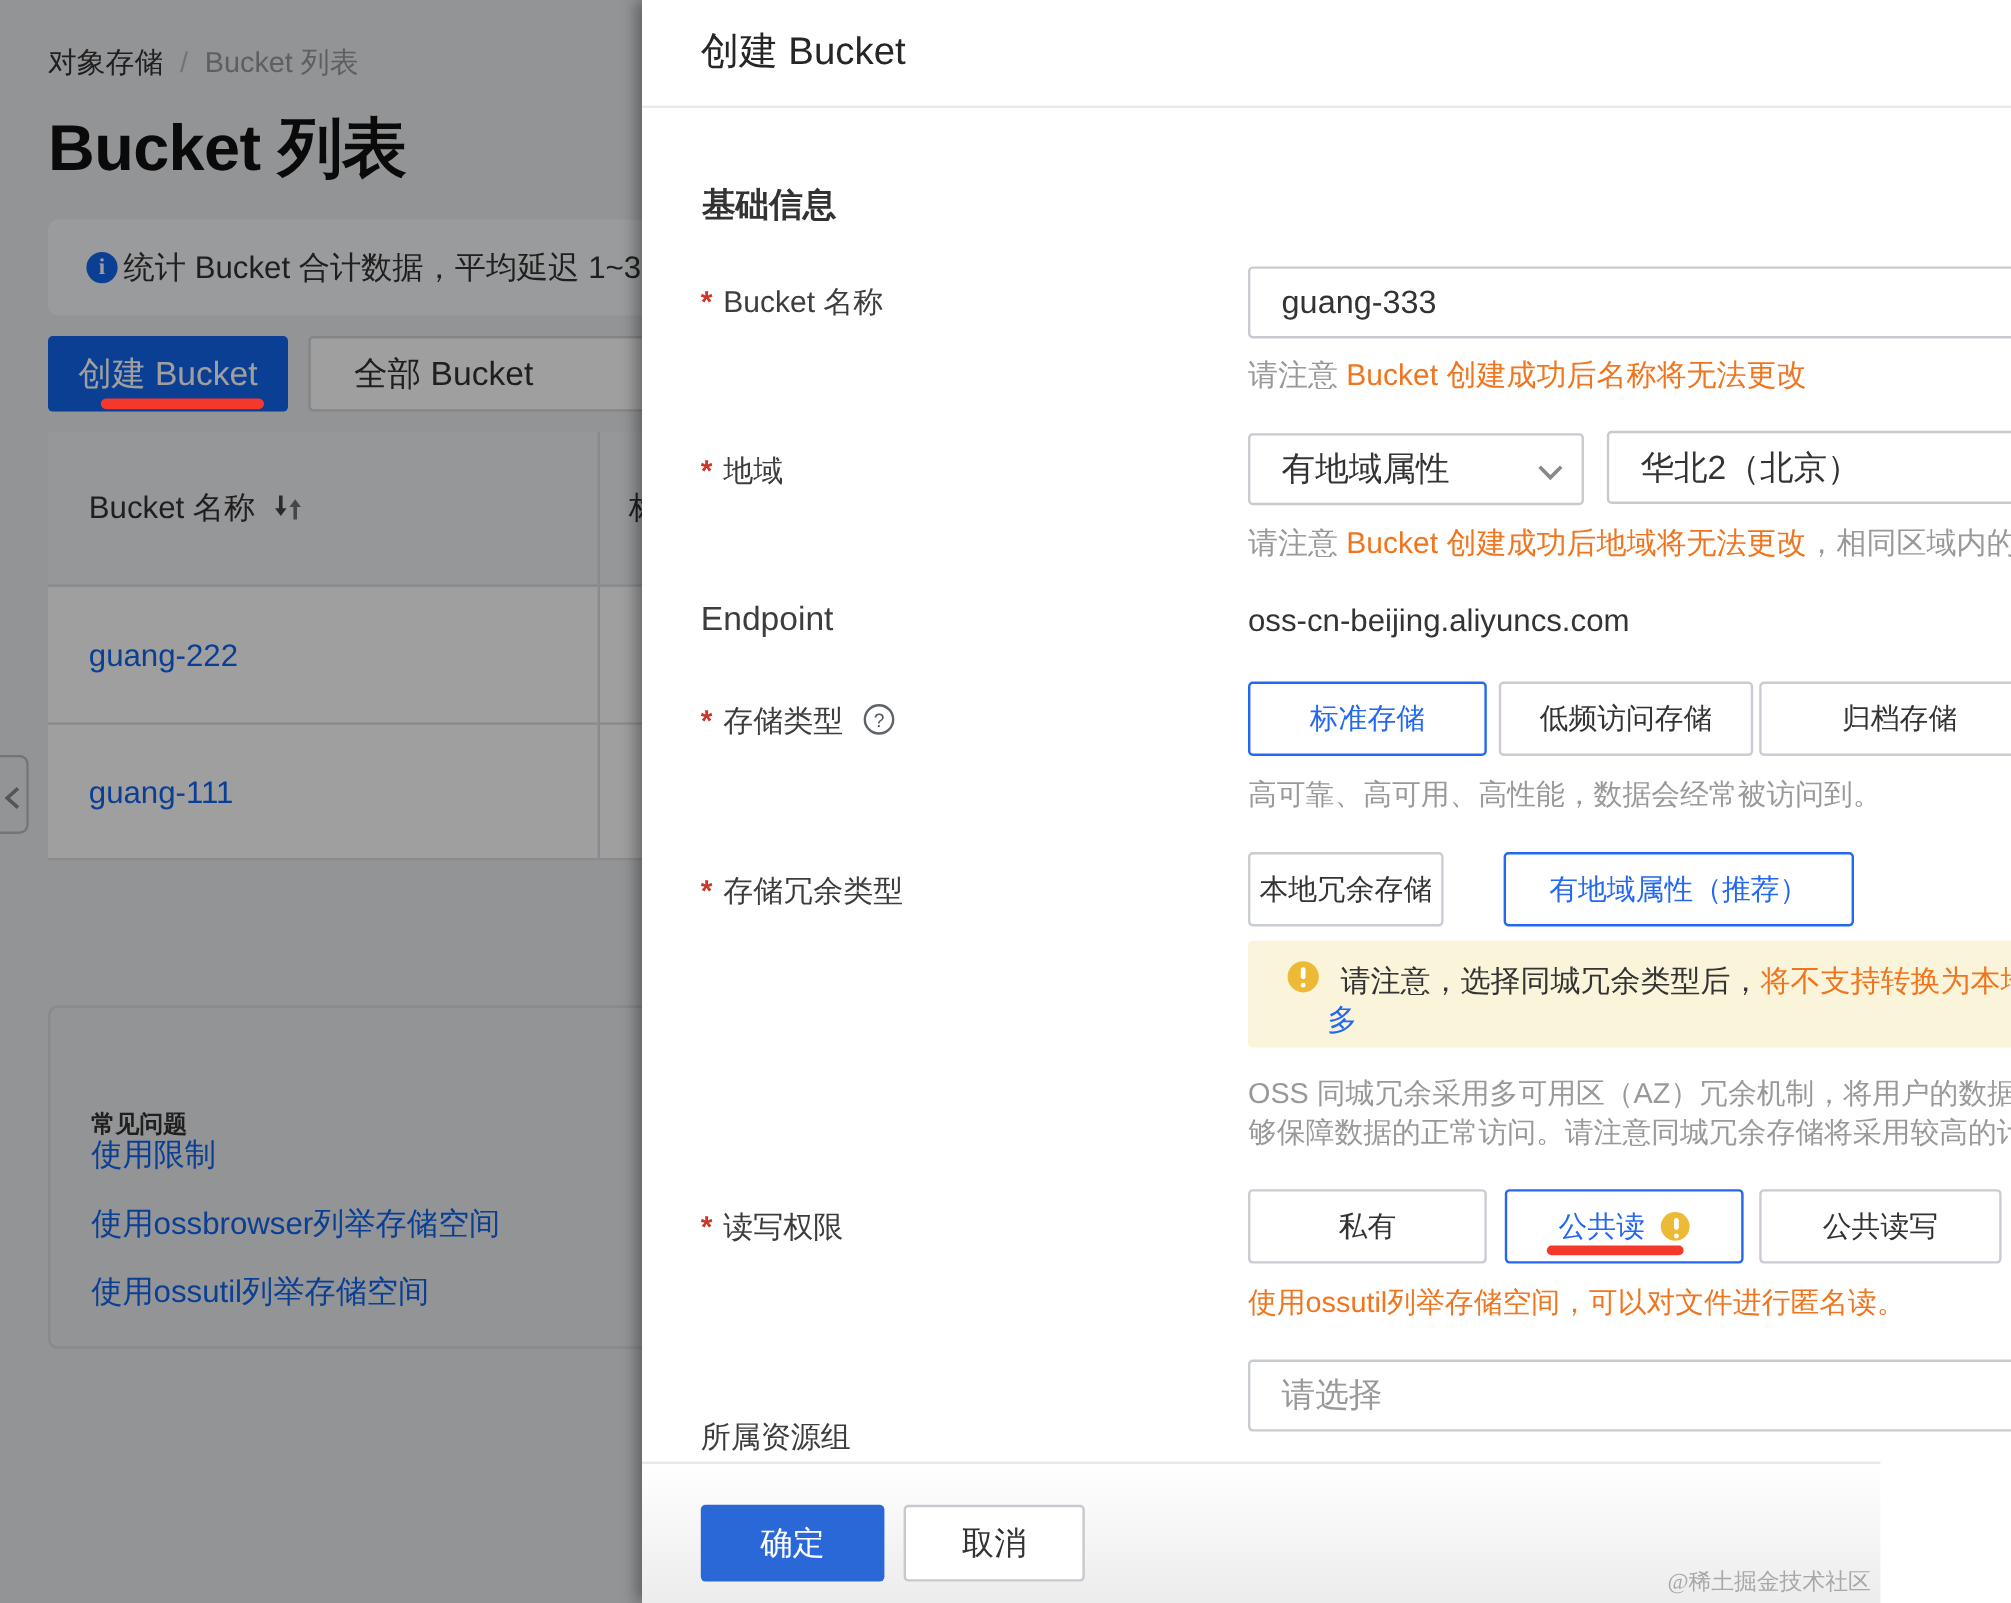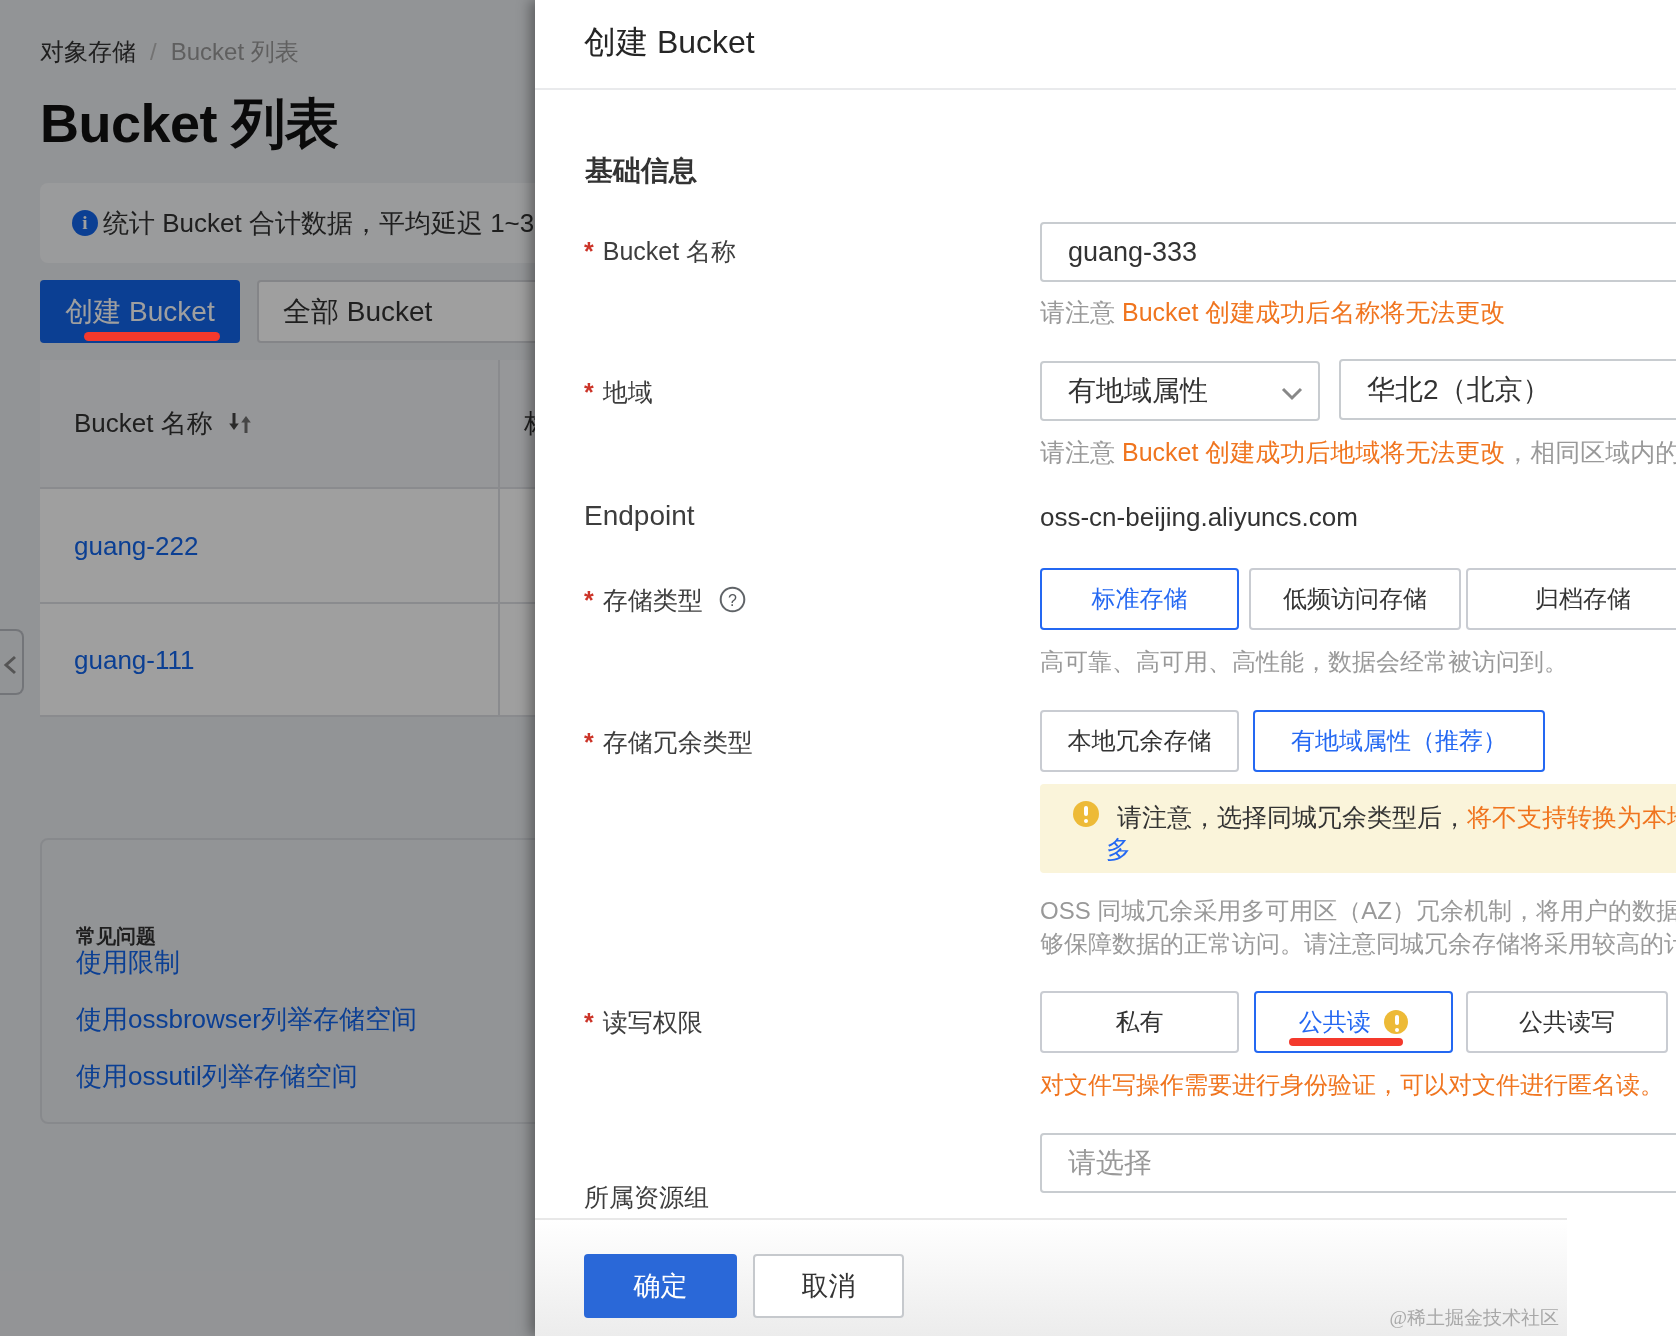--- a/index.html
+++ b/index.html
@@ -9,21 +9,21 @@
   
   #page { position:absolute; inset:0; background:#ebedf0; }
   .crumb { left:40px; top:36px; font-size:24px; color:#999; }
   .crumb .cur { color:#333; }
   .crumb .sep { color:#b8b8b8; padding:0 14px; }
   .h1 { left:40px; top:88px; font-size:54px; font-weight:bold; color:#111; letter-spacing:-0.5px; }
   .alert { left:40px; top:183px; width:1360px; height:80px; background:#f7f8fa; border-radius:8px; }
   .alert .txt { position:absolute; left:63px; top:0; height:80px; line-height:80px; font-size:26px; color:#333; white-space:nowrap; }
   .ic-info { position:absolute; left:32px; top:27px; width:26px; height:26px; border-radius:50%; background:#1366ec; color:#fff; text-align:center; line-height:26px; font-size:19px; font-weight:bold; font-family:"Liberation Serif",serif; }
   .btn-create { left:40px; top:280px; width:200px; height:63px; background:#1366ec; border-radius:4px; color:#fff; font-size:28px; text-align:center; line-height:63px; }
-  .sel-all { left:257px; top:280px; width:520px; height:63px; background:#fff; border:2px solid #d4d6da; border-radius:4px; font-size:28px; color:#333; line-height:59px; padding-left:24px; }
+  .sel-all { left:257px; top:280px; width:520px; height:63px; background:#fff; border:2px solid #d4d6da; border-radius:4px; font-size:28px; color:#333; line-height:59px; padding-left:36px; }
   
   .thead { left:40px; top:360px; width:1400px; height:127px; background:#f1f2f5; }
   .thead .t { position:absolute; left:34px; top:0; height:127px; line-height:127px; font-size:26px; color:#333; }
   .tbl-border { left:40px; width:1400px; height:2px; background:#dddfe4; }
   .col-div { left:498px; top:360px; width:2px; height:356px; background:#dddfe4; }
   .row { left:40px; width:1400px; height:115px; background:#fff; }
   .row a { position:absolute; left:34px; top:0; height:100%; display:flex; align-items:center; font-size:26px; color:#1366ec; text-decoration:none; }
   
   .faq { left:40px; top:838px; width:1060px; height:286px; border:2px solid #d9dce1; border-radius:8px; }
   .faq .tt { position:absolute; left:34px; top:41px; font-size:20px; font-weight:bold; color:#333;margin-top:42px; }
@@ -137,34 +137,34 @@
         <circle cx="13.5" cy="13.5" r="11.8" stroke="#606468" stroke-width="2" fill="none"></circle>
         <text x="13.5" y="19.5" font-size="16" fill="#54585c" text-anchor="middle" font-weight="normal">?</text>
       </svg>
   </div>
   <div class="optbtn on" style="left:505px;top:568px;width:199px;">标准存储</div>
   <div class="optbtn" style="left:714px;top:568px;width:212px;">低频访问存储</div>
   <div class="optbtn" style="left:931px;top:568px;width:234px;">归档存储</div>
   <div class="abs note" style="left:505px;top:646px;font-size:24px;">高可靠、高可用、高性能，数据会经常被访问到。</div>
 
   <div class="abs lbl" style="left:49px;top:726px;"><span class="star">*</span>存储冗余类型</div>
-  <div class="optbtn" style="left:505px;top:710px;width:199px;">本地冗余存储</div>
+  <div class="optbtn" style="left:505px;top:710px;width:163px;">本地冗余存储</div>
   <div class="optbtn on" style="left:718px;top:710px;width:292px;">有地域属性（推荐）</div>
   <div class="abs ybox"></div>
   <div class="abs" style="left:538px;top:801px;z-index:2;"><span class="warn-ic"></span></div>
   <div class="abs" style="left:582px;top:801px;font-size:25px;color:#333;white-space:nowrap;z-index:2;">请注意，选择同城冗余类型后，<span class="org">将不支持转换为本地冗余存储类型。查看更</span></div>
   <div class="abs blue" style="left:571px;top:833px;font-size:25px;z-index:2;">多</div>
   <div class="abs note" style="left:505px;top:895px;font-size:24px;">OSS 同城冗余采用多可用区（AZ）冗余机制，将用户的数据冗余存储在同一地域的三个可用区内，能</div>
   <div class="abs note" style="left:505px;top:928px;font-size:24px;">够保障数据的正常访问。请注意同城冗余存储将采用较高的计费标准。</div>
 
   <div class="abs lbl" style="left:49px;top:1006px;"><span class="star">*</span>读写权限</div>
   <div class="optbtn" style="left:505px;top:991px;width:199px;">私有</div>
   <div class="optbtn on" style="left:719px;top:991px;width:199px;text-align:right;">公共读&nbsp;&nbsp;<span class="warn-ic" style="width:24px;height:24px;"></span></div>
   <div class="optbtn" style="left:931px;top:991px;width:202px;">公共读写</div>
-  <div class="abs org" style="left:505px;top:1069px;font-size:24px;white-space:nowrap;">对文件写操作需要进行身份验证，可以对文件进行匿名读。</div>
+  <div class="abs org" style="left:505px;top:1069px;font-size:24px;white-space:nowrap;">使用ossutil列举存储空间，可以对文件进行匿名读。</div>
 
   <div class="abs lbl" style="left:49px;top:1148px;margin-top:33px;">所属资源组</div>
   <div class="abs inp" style="left:505px;top:1133px;width:700px;height:60px;">
       <span class="v ph">请选择</span>
     </div>
 </div>
 <div class="pill" style="left:1289px;top:1038px;width:114px;height:8px;"></div>
 <div id="foot">
   <div class="btn" style="left:49px;top:34px;width:153px;background:#2a68d8;color:#fff;">确定</div>
   <div class="btn" style="left:218px;top:34px;width:151px;background:#fff;border:2px solid #c6c9cd;color:#333;">取消</div>

